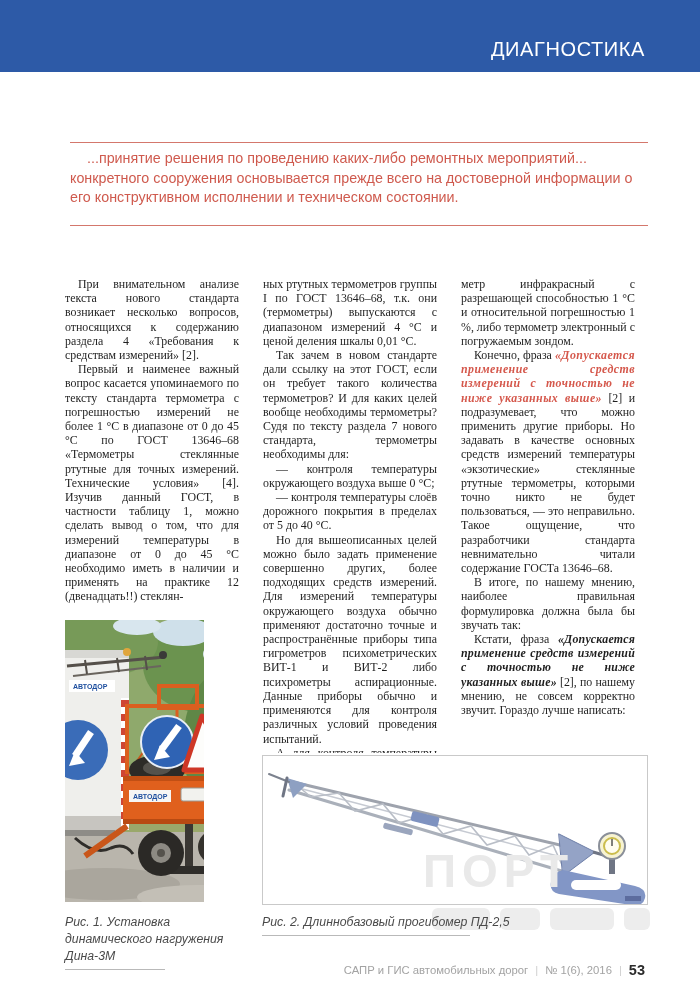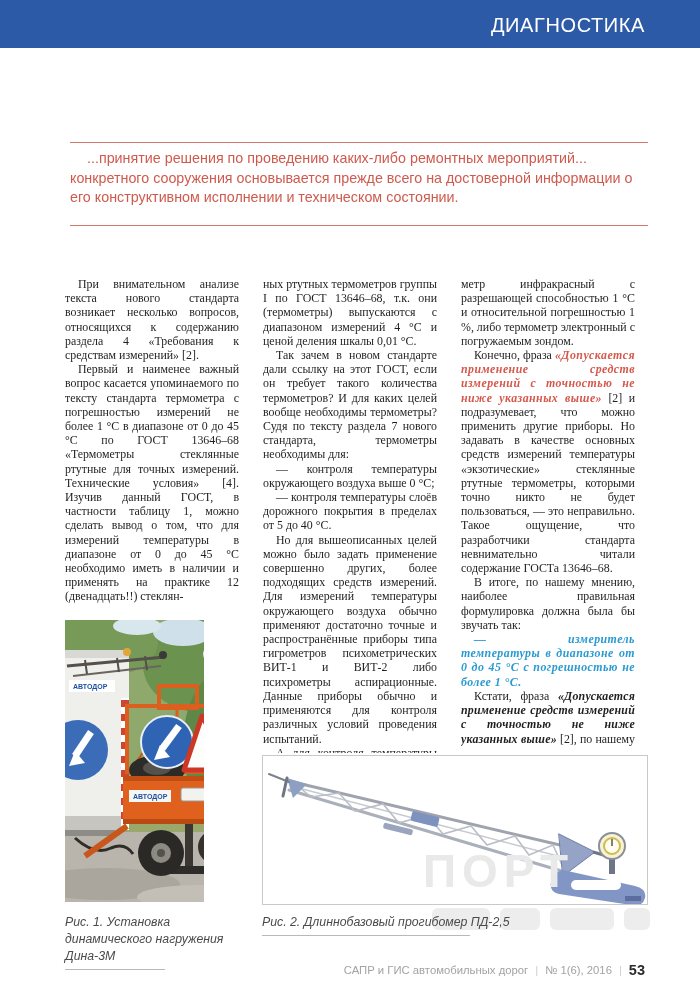--- a/index.html
+++ b/index.html
@@ -1,19 +1,19 @@
 <!DOCTYPE html>
 <html lang="ru"><head>
 <meta charset="utf-8">
 <style>
   html,body{margin:0;padding:0;background:#fff;}
   .page{position:relative;width:700px;height:990px;background:#ffffff;overflow:hidden;
         font-family:"Liberation Sans",sans-serif;}
   
-  .header-bar{position:absolute;left:0;top:0;width:700px;height:48px;background:#2d5aa7;
+  .header-bar{position:absolute;left:0;top:0;width:700px;height:72px;background:#2d5aa7;
               display:flex;justify-content:flex-end;align-items:flex-end;box-sizing:border-box;
               padding:0 55px 11px 0;}
   .header-label{color:#ffffff;font-size:20px;letter-spacing:0.6px;}
   
   .lede{position:absolute;left:70px;top:142px;width:578px;box-sizing:border-box;
         border-top:1px solid #d4776c;border-bottom:1px solid #d4776c;
         padding:6px 0 17px 0;color:#cf5a4e;font-size:14.3px;line-height:19.5px;
         text-indent:17px;}
   
   .col{position:absolute;top:277px;width:174px;color:#1f1f1f;
@@ -71,21 +71,20 @@
       <p class="ind"><span class="seg-n">Так зачем в новом стандарте дали ссылку на этот ГОСТ, если он требует такого количества термометров? И для каких целей вообще необходимы термометры? Судя по тексту раздела 7 нового стандарта, термометры необходимы для:</span></p>
       <p class="ind"><span class="seg-n">— контроля температуры окружающего воздуха выше 0 °С;</span></p>
       <p class="ind"><span class="seg-n">— контроля температуры слоёв дорожного покрытия в пределах от 5 до 40 °С.</span></p>
       <p class="ind"><span class="seg-n">Но для вышеописанных целей можно было задать применение совершенно других, более подходящих средств измерений. Для измерений температуры окружающего воздуха обычно применяют достаточно точные и распространённые приборы типа гигрометров психометрических ВИТ-1 и ВИТ-2 либо психрометры аспирационные. Данные приборы обычно и применяются для контроля различных условий проведения испытаний.</span></p>
       <p class="ind"><span class="seg-n">А для контроля температуры поверхности можно было применить наиболее удобные для данного вида измерений приборы: либо пиро-</span></p>
     </div>
   <div class="col col-3">
       <p><span class="seg-n">метр инфракрасный с разрешающей способностью 1 °С и относительной погрешностью 1 %, либо термометр электронный с погружаемым зондом.</span></p>
       <p class="ind"><span class="seg-n">Конечно, фраза </span><span class="seg-ri">«Допускается применение средств измерений с точностью не ниже указанных выше»</span><span class="seg-n"> [2] и подразумевает, что можно применить другие приборы. Но задавать в качестве основных средств измерений температуры «экзотические» стеклянные ртутные термометры, которыми точно никто не будет пользоваться, — это неправильно. Такое ощущение, что разработчики стандарта невнимательно читали содержание ГОСТа 13646–68.</span></p>
       <p class="ind"><span class="seg-n">В итоге, по нашему мнению, наиболее правильная формулировка должна была бы звучать так:</span></p>
-      <p class="ind"><span class="seg-bi">— измеритель температуры в диапазоне от 0 до 45 °С с погрешностью не более 1 °С.</span></p>
       <p class="ind"><span class="seg-n">Кстати, фраза </span><span class="seg-di">«Допускается применение средств измерений с точностью не ниже указанных выше»</span><span class="seg-n"> [2], по нашему мнению, не совсем корректно звучит. Гораздо лучше написать:</span></p>
     </div>
 
   <div class="photo1">
     <svg width="174" height="282" viewBox="0 0 174 282">
 
       <rect width="174" height="282" fill="#8fa96c"></rect>
       <ellipse cx="140" cy="45" rx="62" ry="48" fill="#6b934f"></ellipse>
       <ellipse cx="38" cy="22" rx="55" ry="35" fill="#779a58"></ellipse>
       <ellipse cx="160" cy="125" rx="42" ry="75" fill="#5f8747"></ellipse>

